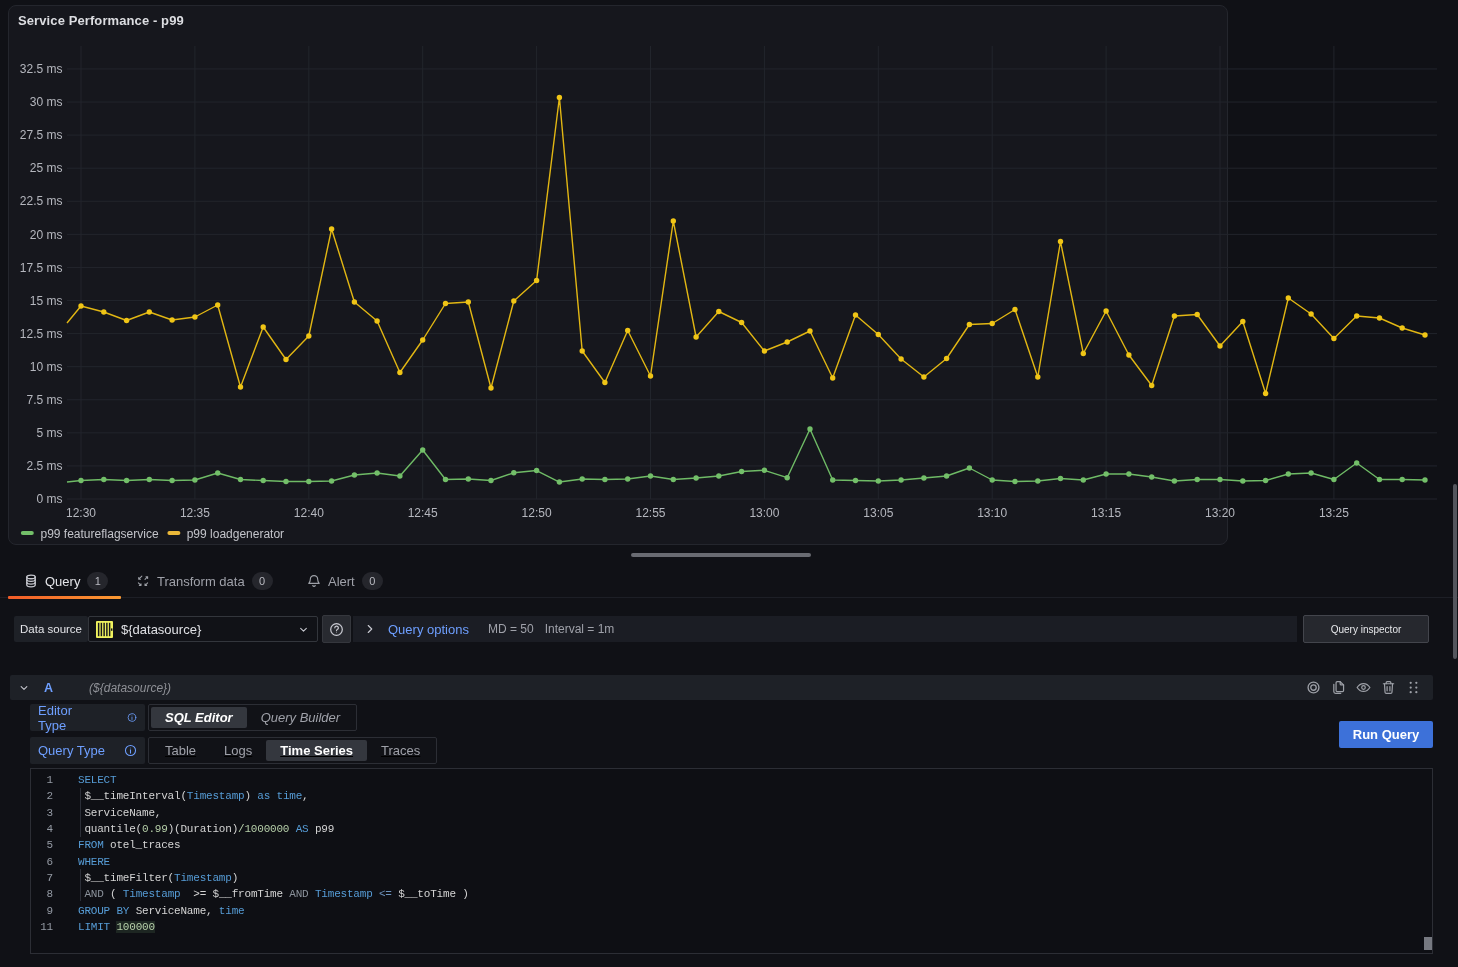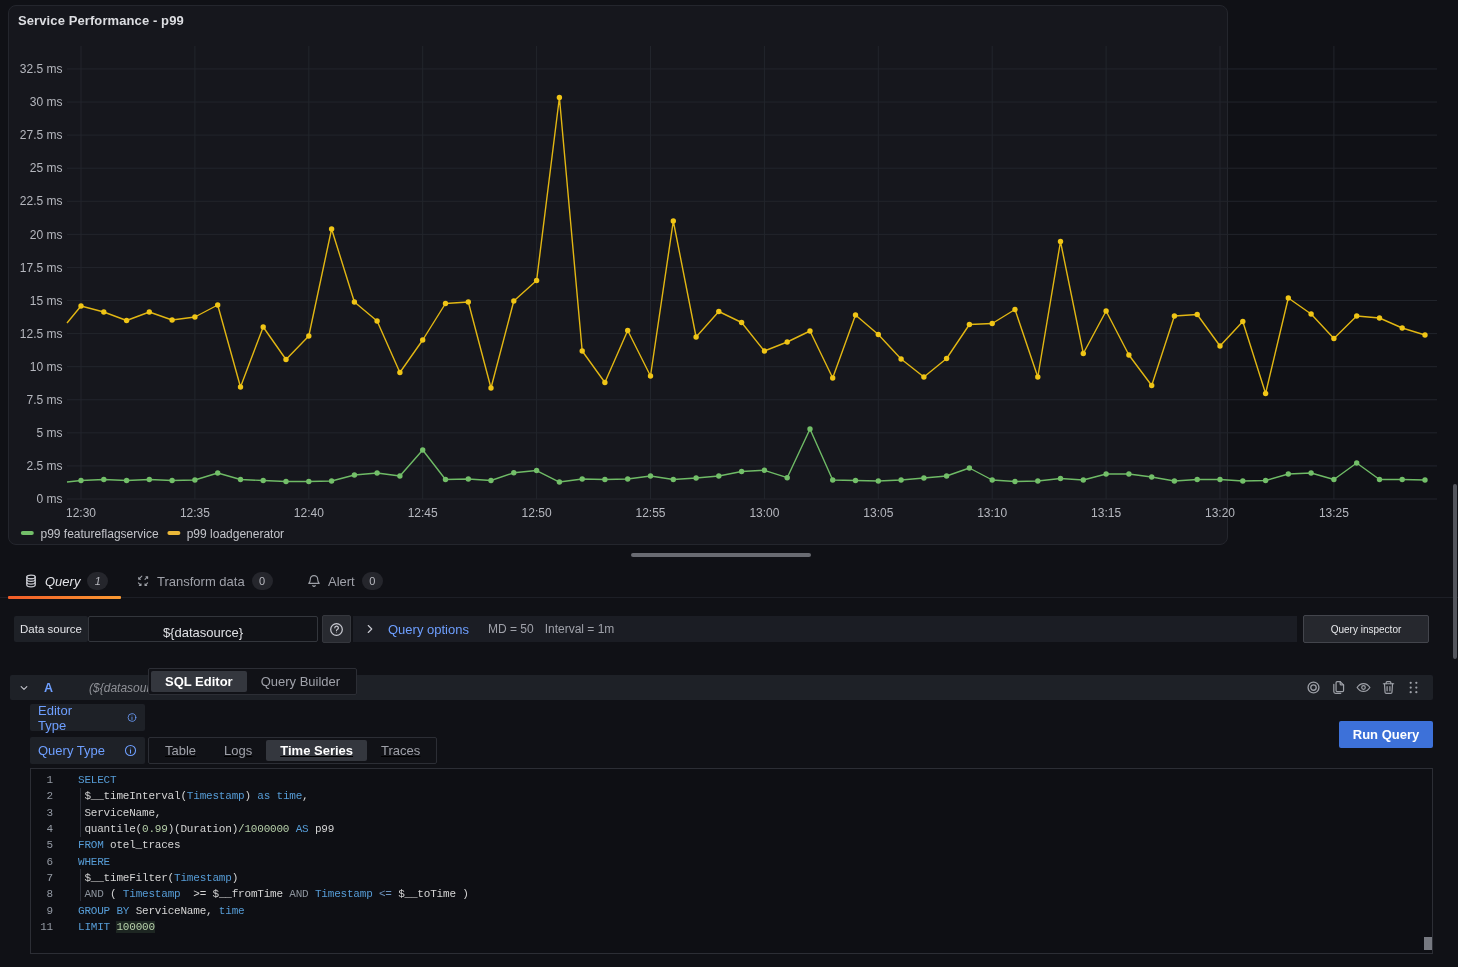--- a/index.html
+++ b/index.html
@@ -19,21 +19,21 @@
 .tab.active .txt { color:#e3e4e8; }
 .badge { background:#25262c; border-radius:9px; height:18px; min-width:21px; padding:0 7px;
   display:flex; align-items:center; justify-content:center; font-size:11px; color:#b9bac1; }
 .underline { position:absolute; left:8px; top:595.5px; width:113px; height:3.2px;
   background:linear-gradient(90deg,#f25c28,#fb9a32); border-radius:1px; }
 
 .lblbox { background:#1e2127; border-radius:2px; display:flex; align-items:center;
   font-size:11.5px; color:#e3e4e8; font-weight:500; padding:0 6px; }
 .ds-select { position:absolute; left:88px; top:616px; width:230px; height:26px;
   background:#111217; border:1px solid #33363c; border-radius:2px;
-  display:flex; align-items:center; padding:0 7px; gap:8px;flex-direction:column; }
+  display:flex; align-items:center; padding:0 7px; gap:8px; }
 .ds-select .name { font-size:13px; font-weight:500; color:#dfe0e4; flex:1; }
 .helpbtn { position:absolute; left:322px; top:615px; width:29px; height:28px;
   background:#282a30; border:1px solid #35373d; border-radius:2px;
   display:flex; align-items:center; justify-content:center; }
 .qopts { position:absolute; left:353px; top:616px; width:944px; height:26px;
   background:#1b1d24; display:flex; align-items:center; padding:0 10px; gap:14px; }
 .qopts .blue { color:#6e9fff; font-size:13px; font-weight:500; }
 .qopts .dim { color:#9fa1a9; font-size:12px; }
 .qinspect { position:absolute; left:1303px; top:615px; width:126px; height:28px;
   background:#26282e; border:1px solid #43454c; border-radius:2px; color:#e6e7ea;
@@ -245,21 +245,21 @@
 <circle cx="1393.2" cy="473.5" r="2.7" fill="#73bf69"></circle>
 <circle cx="1416.0" cy="474.0" r="2.7" fill="#73bf69"></circle>
 <rect x="11.8" y="525.0" width="13" height="4" rx="2" fill="#73bf69"></rect>
 <text x="31.5" y="531.5" font-size="12" fill="#c3c4ca">p99 featureflagservice</text>
 <rect x="158.4" y="525.0" width="13" height="4" rx="2" fill="#eab839"></rect>
 <text x="177.7" y="531.5" font-size="12" fill="#c3c4ca">p99 loadgenerator</text>
 </svg>
 </div>
 <div class="resizer"></div>
 <div class="tabs">
-  <div class="tab active" style="left:24px;font-style:italic;">
+  <div class="tab active" style="left:24px;">
       <svg width="14" height="14" viewBox="0 0 16 16" fill="none" stroke="#c9cad1" stroke-width="1.5" stroke-linecap="round" stroke-linejoin="round" style="">
         <ellipse cx="8" cy="3.3" rx="4.8" ry="2.1"></ellipse>
         <path d="M3.2 3.3v9.4c0 1.15 2.15 2.1 4.8 2.1s4.8-.95 4.8-2.1V3.3"></path>
         <path d="M3.2 6.4c0 1.15 2.15 2.1 4.8 2.1s4.8-.95 4.8-2.1"></path>
         <path d="M3.2 9.5c0 1.15 2.15 2.1 4.8 2.1s4.8-.95 4.8-2.1"></path>
       </svg>
       <span class="txt">Query</span>
       <span class="badge">1</span>
     </div>
   <div class="tab" style="left:136px;">
@@ -351,21 +351,21 @@
     </div>
 </div>
 <div class="rowlbl" style="top:704px;gap:39px;">
     <span class="t">Editor Type</span>
     <svg width="13" height="13" viewBox="0 0 16 16" fill="none" stroke="#6e9fff" stroke-width="1.3" stroke-linecap="round" stroke-linejoin="round" style="">
       <circle cx="8" cy="8" r="6.2"></circle>
       <line x1="8" y1="7.2" x2="8" y2="11.2"></line>
       <circle cx="8" cy="4.9" r="0.6" fill="#6e9fff" stroke="none"></circle>
     </svg>
   </div>
-<div class="seg" style="left:148px; top:668px;">
+<div class="seg" style="left:148px; top:704px;font-style:italic;">
   <div class="opt on">SQL Editor</div>
     <div class="opt">Query Builder</div>
 </div>
 <div class="rowlbl" style="top:737px;">
     <span class="t">Query Type</span>
     <svg width="13" height="13" viewBox="0 0 16 16" fill="none" stroke="#6e9fff" stroke-width="1.3" stroke-linecap="round" stroke-linejoin="round" style="">
       <circle cx="8" cy="8" r="6.2"></circle>
       <line x1="8" y1="7.2" x2="8" y2="11.2"></line>
       <circle cx="8" cy="4.9" r="0.6" fill="#6e9fff" stroke="none"></circle>
     </svg>

